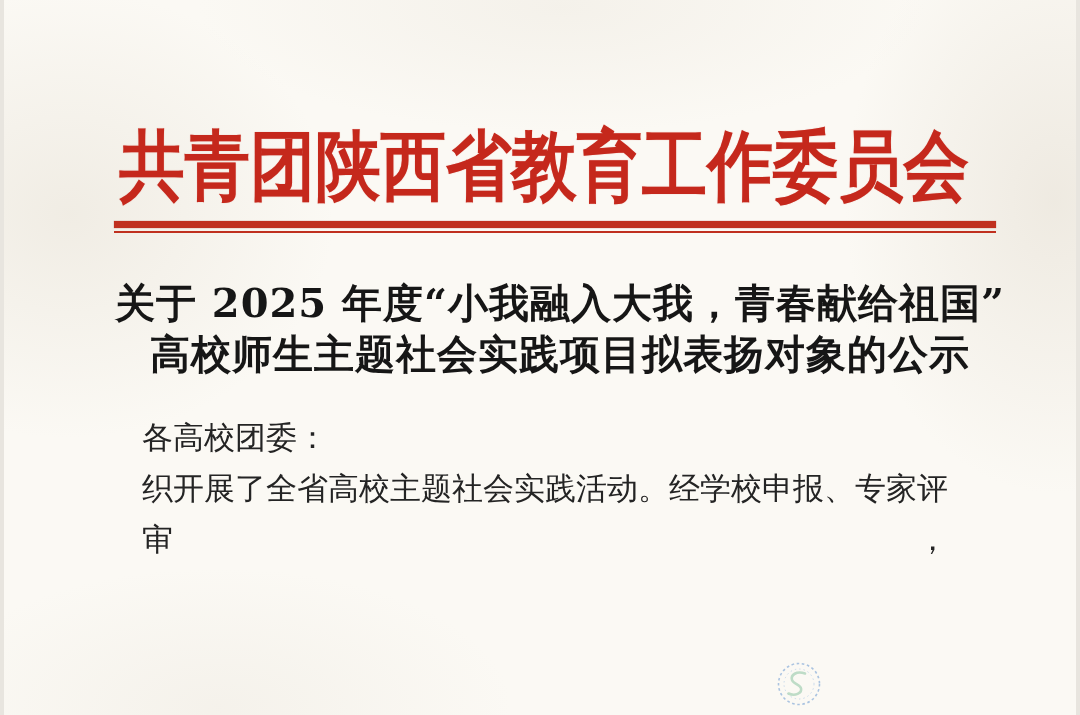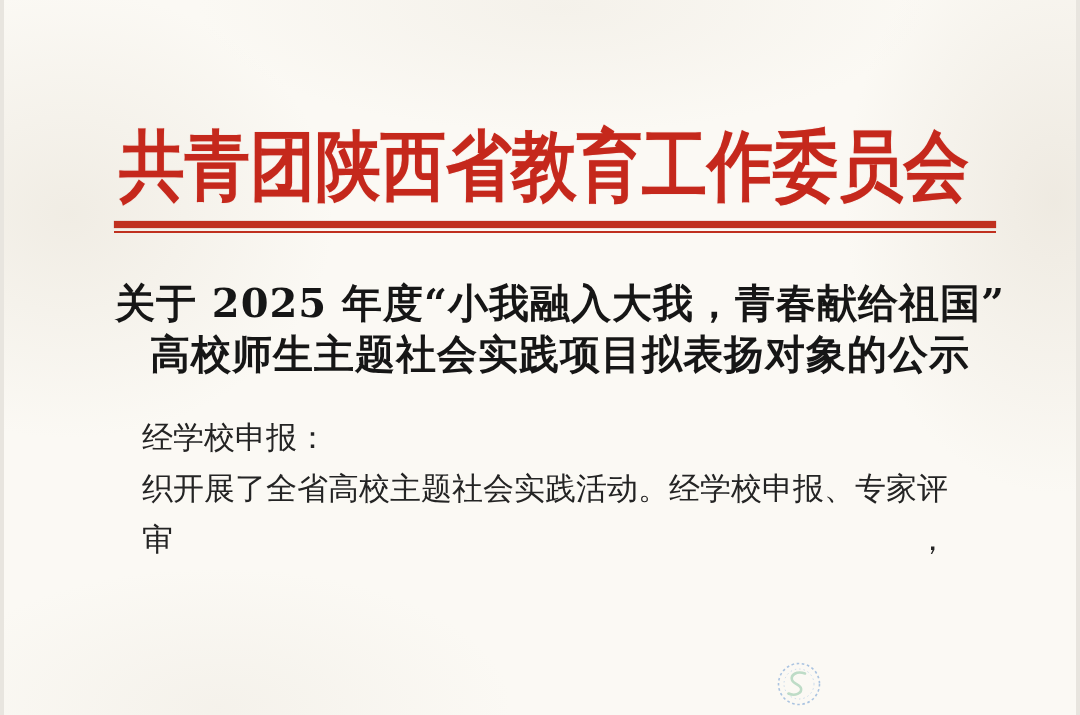--- a/index.html
+++ b/index.html
@@ -83,21 +83,21 @@
 
   <div class="rule-thick"></div>
   <div class="rule-thin"></div>
 
   <div class="doc-title">
     <div>关于 2025 年度“小我融入大我，青春献给祖国”</div>
     <div>高校师生主题社会实践项目拟表扬对象的公示</div>
   </div>
 
   <div class="doc-body">
-    <div class="salutation">经学校申报：</div>
+    <div class="salutation">各高校团委：</div>
     <div class="pline">织开展了全省高校主题社会实践活动。经学校申报、专家评审，</div>
 
   </div>
 
   <svg class="watermark" width="54" height="54" viewBox="0 0 54 54">
     <circle cx="27" cy="27" r="20.5" fill="none" stroke="#5b8fce" stroke-width="1.6" stroke-dasharray="2.6 2.6"></circle>
     <circle cx="27" cy="27" r="15" fill="none" stroke="#7aa9dc" stroke-width="1" stroke-dasharray="1.4 3" opacity="0.8"></circle>
     <path d="M33 16.5c-8.5-3-14.5 1.5-13 6.5 1.2 4 8 4.2 9 8.2 1.2 5-6 8.3-12.5 5.3" fill="none" stroke="#6cb489" stroke-width="2.6" stroke-linecap="round" opacity="0.85"></path>
   </svg>
 

